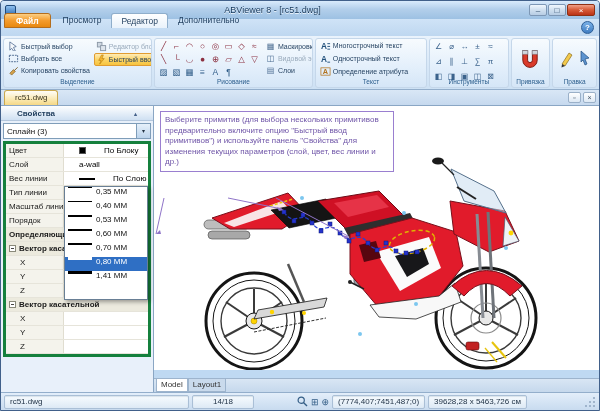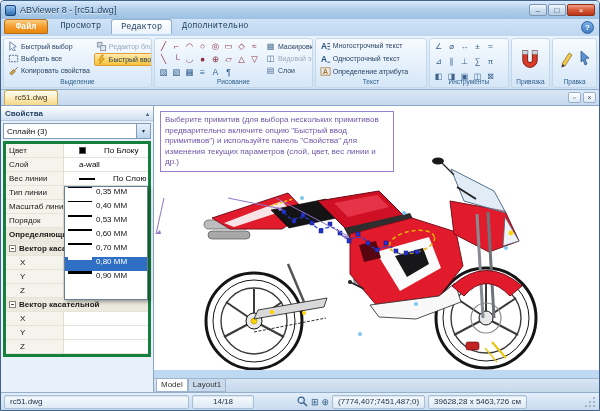--- a/index.html
+++ b/index.html
@@ -3,29 +3,29 @@
 <meta charset="utf-8">
 <style>
   * { box-sizing: border-box; margin: 0; padding: 0; }
   html,body { width:600px; height:411px; font-family:"Liberation Sans",sans-serif; overflow:hidden; background:#fff; }
   .window { width:600px; height:411px; display:flex; flex-direction:column; background:#bfd9f2; border:1px solid #41608a; border-radius:4px 4px 0 0; }
 
   
   .titlebar { height:18px; flex:0 0 18px; display:flex; align-items:center; gap:4px; padding:0 4px;
     background:linear-gradient(#d9ebfc,#b3cfeb 45%,#9dc1e3); border-radius:3px 3px 0 0; }
   .app-icon { width:11px; height:11px; border-radius:2px; background:linear-gradient(#8fc0ef,#2f6cb0); border:1px solid #1f4a7c; }
-  .title { flex:1; text-align:left; font-size:9px; color:#17395c; text-shadow:0 1px 0 rgba(255,255,255,.8); white-space:nowrap; overflow:hidden; }
+  .title { flex:1; text-align:center; font-size:9px; color:#17395c; text-shadow:0 1px 0 rgba(255,255,255,.8); white-space:nowrap; overflow:hidden; }
   .win-btns { display:flex; gap:1px; }
   .win-btn { width:18px; height:12px; font-size:8px; line-height:11px; text-align:center; color:#2d4a68;
     border:1px solid #7d97b5; border-radius:2px; background:linear-gradient(#f0f7fd,#cfdfef 50%,#b7cde4); cursor:default; }
   .win-btn.close { width:28px; background:linear-gradient(#f0a088,#d95f3d 45%,#bb3317); color:#fff; border-color:#8e3014; }
 
   
-  .menubar { height:17px; flex:0 0 17px; display:flex; padding:0 3px; position:relative;
-    background:linear-gradient(#cfe3f7,#bed7f0);font-family:Liberation Mono, monospace; }
+  .menubar { height:17px; flex:0 0 17px; display:flex; align-items:flex-end; padding:8px 3px; position:relative;
+    background:linear-gradient(#cfe3f7,#bed7f0); }
   .file-btn { height:15px; padding:0 11px; margin-right:3px; font-size:8.5px; font-weight:bold; line-height:14px; color:#fff;
     background:linear-gradient(#fccf84,#f49c2d 50%,#e8880e); border:1px solid #b36d1d; border-radius:3px 3px 0 0; }
   .menu-tabs { display:flex; gap:1px; }
   .menu-tab { height:15px; padding:0 9px; font-size:8.5px; line-height:15px; color:#1e3c5c; }
   .menu-tab:nth-child(2) { background:linear-gradient(#ffffff,#e9f2fb); border:1px solid #8faecb; border-bottom:none; border-radius:3px 3px 0 0; }
   .help-btn { position:absolute; right:5px; bottom:2px; width:13px; height:13px; border-radius:50%; color:#fff; font-size:8px; font-weight:bold;
     text-align:center; line-height:12px; background:linear-gradient(#7ab1e8,#3f7cc1); border:1px solid #2d5e96; }
 
   
   .ribbon { height:54px; flex:0 0 54px; display:flex; gap:2px; padding:2px 2px 1px;
@@ -57,21 +57,21 @@
     background:linear-gradient(#d9e7f6,#c6d9ee); border-bottom:1px solid #8aa6c4; }
   .doc-tab { height:15px; line-height:14px; padding:0 10px; font-size:8px; color:#3a3520;
     background:linear-gradient(#fffef8,#fae9b2 60%,#f5d887); border:1px solid #c9a84f; border-bottom:none; border-radius:3px 3px 0 0; }
   .docbar-icons { margin-left:auto; display:flex; gap:2px; padding-bottom:2px; }
   .dicon { width:13px; height:11px; font-size:7px; line-height:10px; text-align:center; color:#456;
     border:1px solid #9ab0c8; border-radius:2px; background:linear-gradient(#fff,#dce8f4); }
 
   
   .main { flex:1; display:flex; min-height:0; }
   .props { width:153px; flex:0 0 153px; background:#e8f0fa; border-right:1px solid #8aa6c4; display:flex; flex-direction:column; }
-  .props-header { height:15px; flex:0 0 15px; display:flex; align-items:center; padding:0 4px; font-size:8px; font-weight:bold; color:#1e3c5c;
+  .props-header { height:15px; flex:0 0 15px; display:flex; align-items:center; padding:0 16px; font-size:8px; font-weight:bold; color:#1e3c5c;
     background:linear-gradient(#fdfeff,#cfe0f2); border-bottom:1px solid #b4c7dd; }
   .ph-btn { margin-left:auto; font-size:6px; color:#44618a; }
   .combo { height:16px; flex:0 0 16px; margin:2px; display:flex; align-items:center; padding-left:3px; font-size:8px; color:#111;
     background:#fff; border:1px solid #7f9db9; }
   .combo-arrow { margin-left:auto; width:14px; height:14px; text-align:center; font-size:6px; line-height:14px; color:#234;
     background:linear-gradient(#e6f0fa,#bcd4ec); border-left:1px solid #7f9db9; }
   .pgrid { position:relative; margin:0 2px; background:#fff; border:3px solid #15803d; }
   .prow { display:flex; align-items:stretch; height:14px; border-bottom:1px solid #e6e4da; font-size:8px; }
   .plabel { flex:0 0 58px; line-height:13px; padding-left:3px; background:#f4f3ec; border-right:1px solid #e0ddd0;
     overflow:hidden; white-space:nowrap; color:#1a1a1a; }
@@ -429,21 +429,21 @@
             <div class="lw-item">
               <span class="s"></span>
               <span>0,70 ММ</span>
             </div>
             <div class="lw-item">
               <span class="s"></span>
               <span>0,80 ММ</span>
             </div>
             <div class="lw-item">
               <span class="s"></span>
-              <span>0,90 ММ</span>
+              <span>1,41 ММ</span>
             </div>
           </div>
       </div>
     </div>
 
     <div class="canvas-col">
       <div class="canvas">
 
         <svg class="bike" viewBox="0 0 441 272">
           <g>

